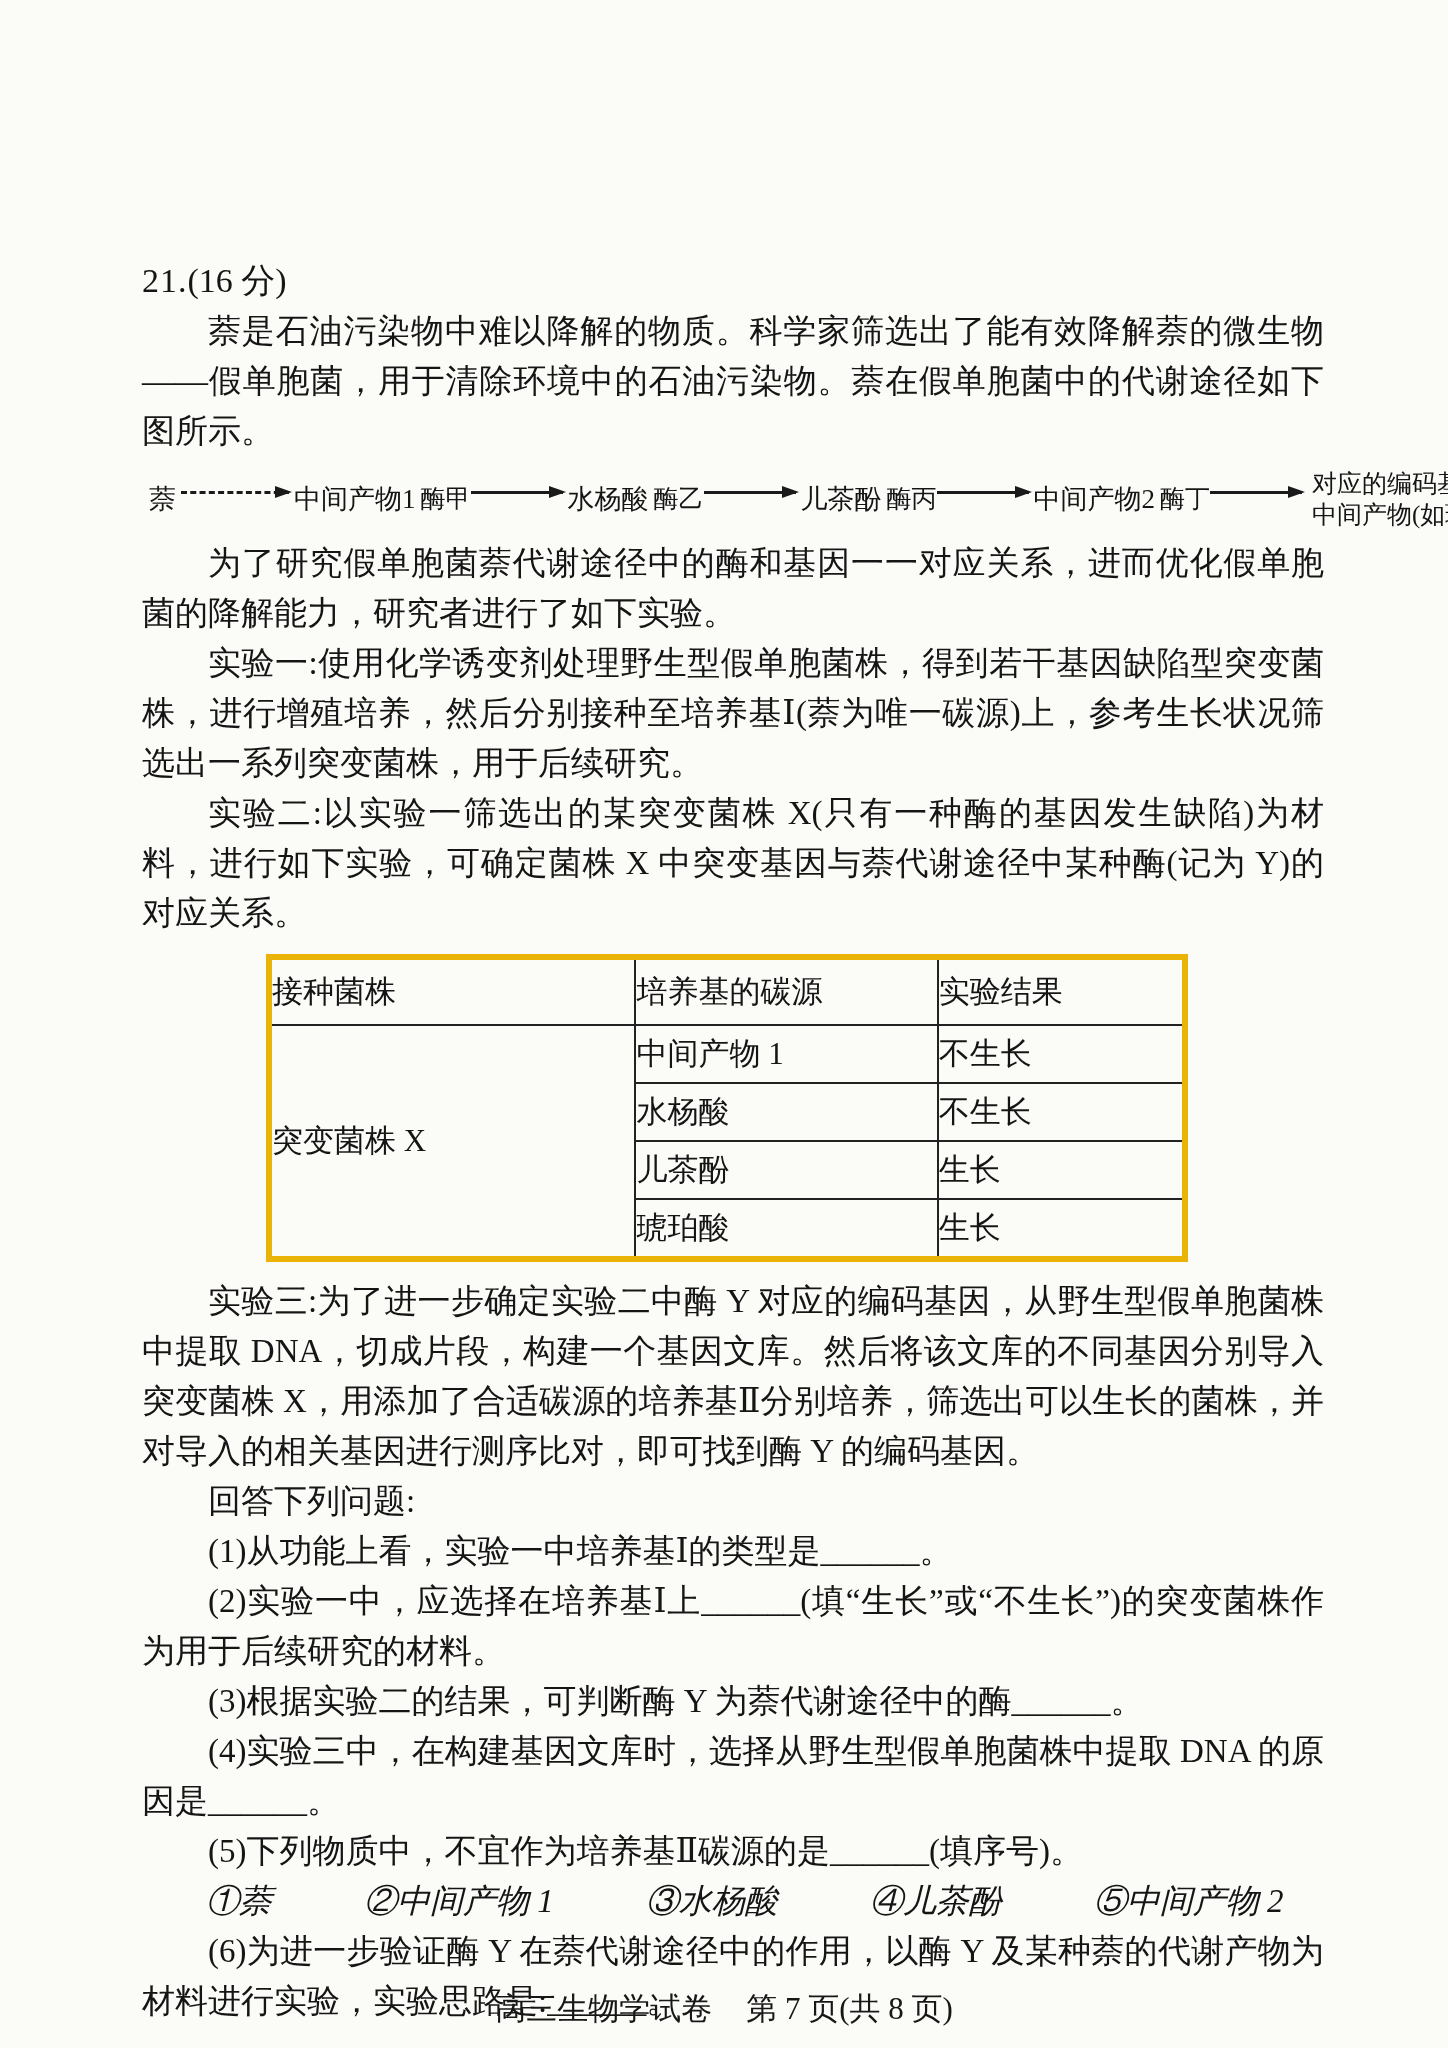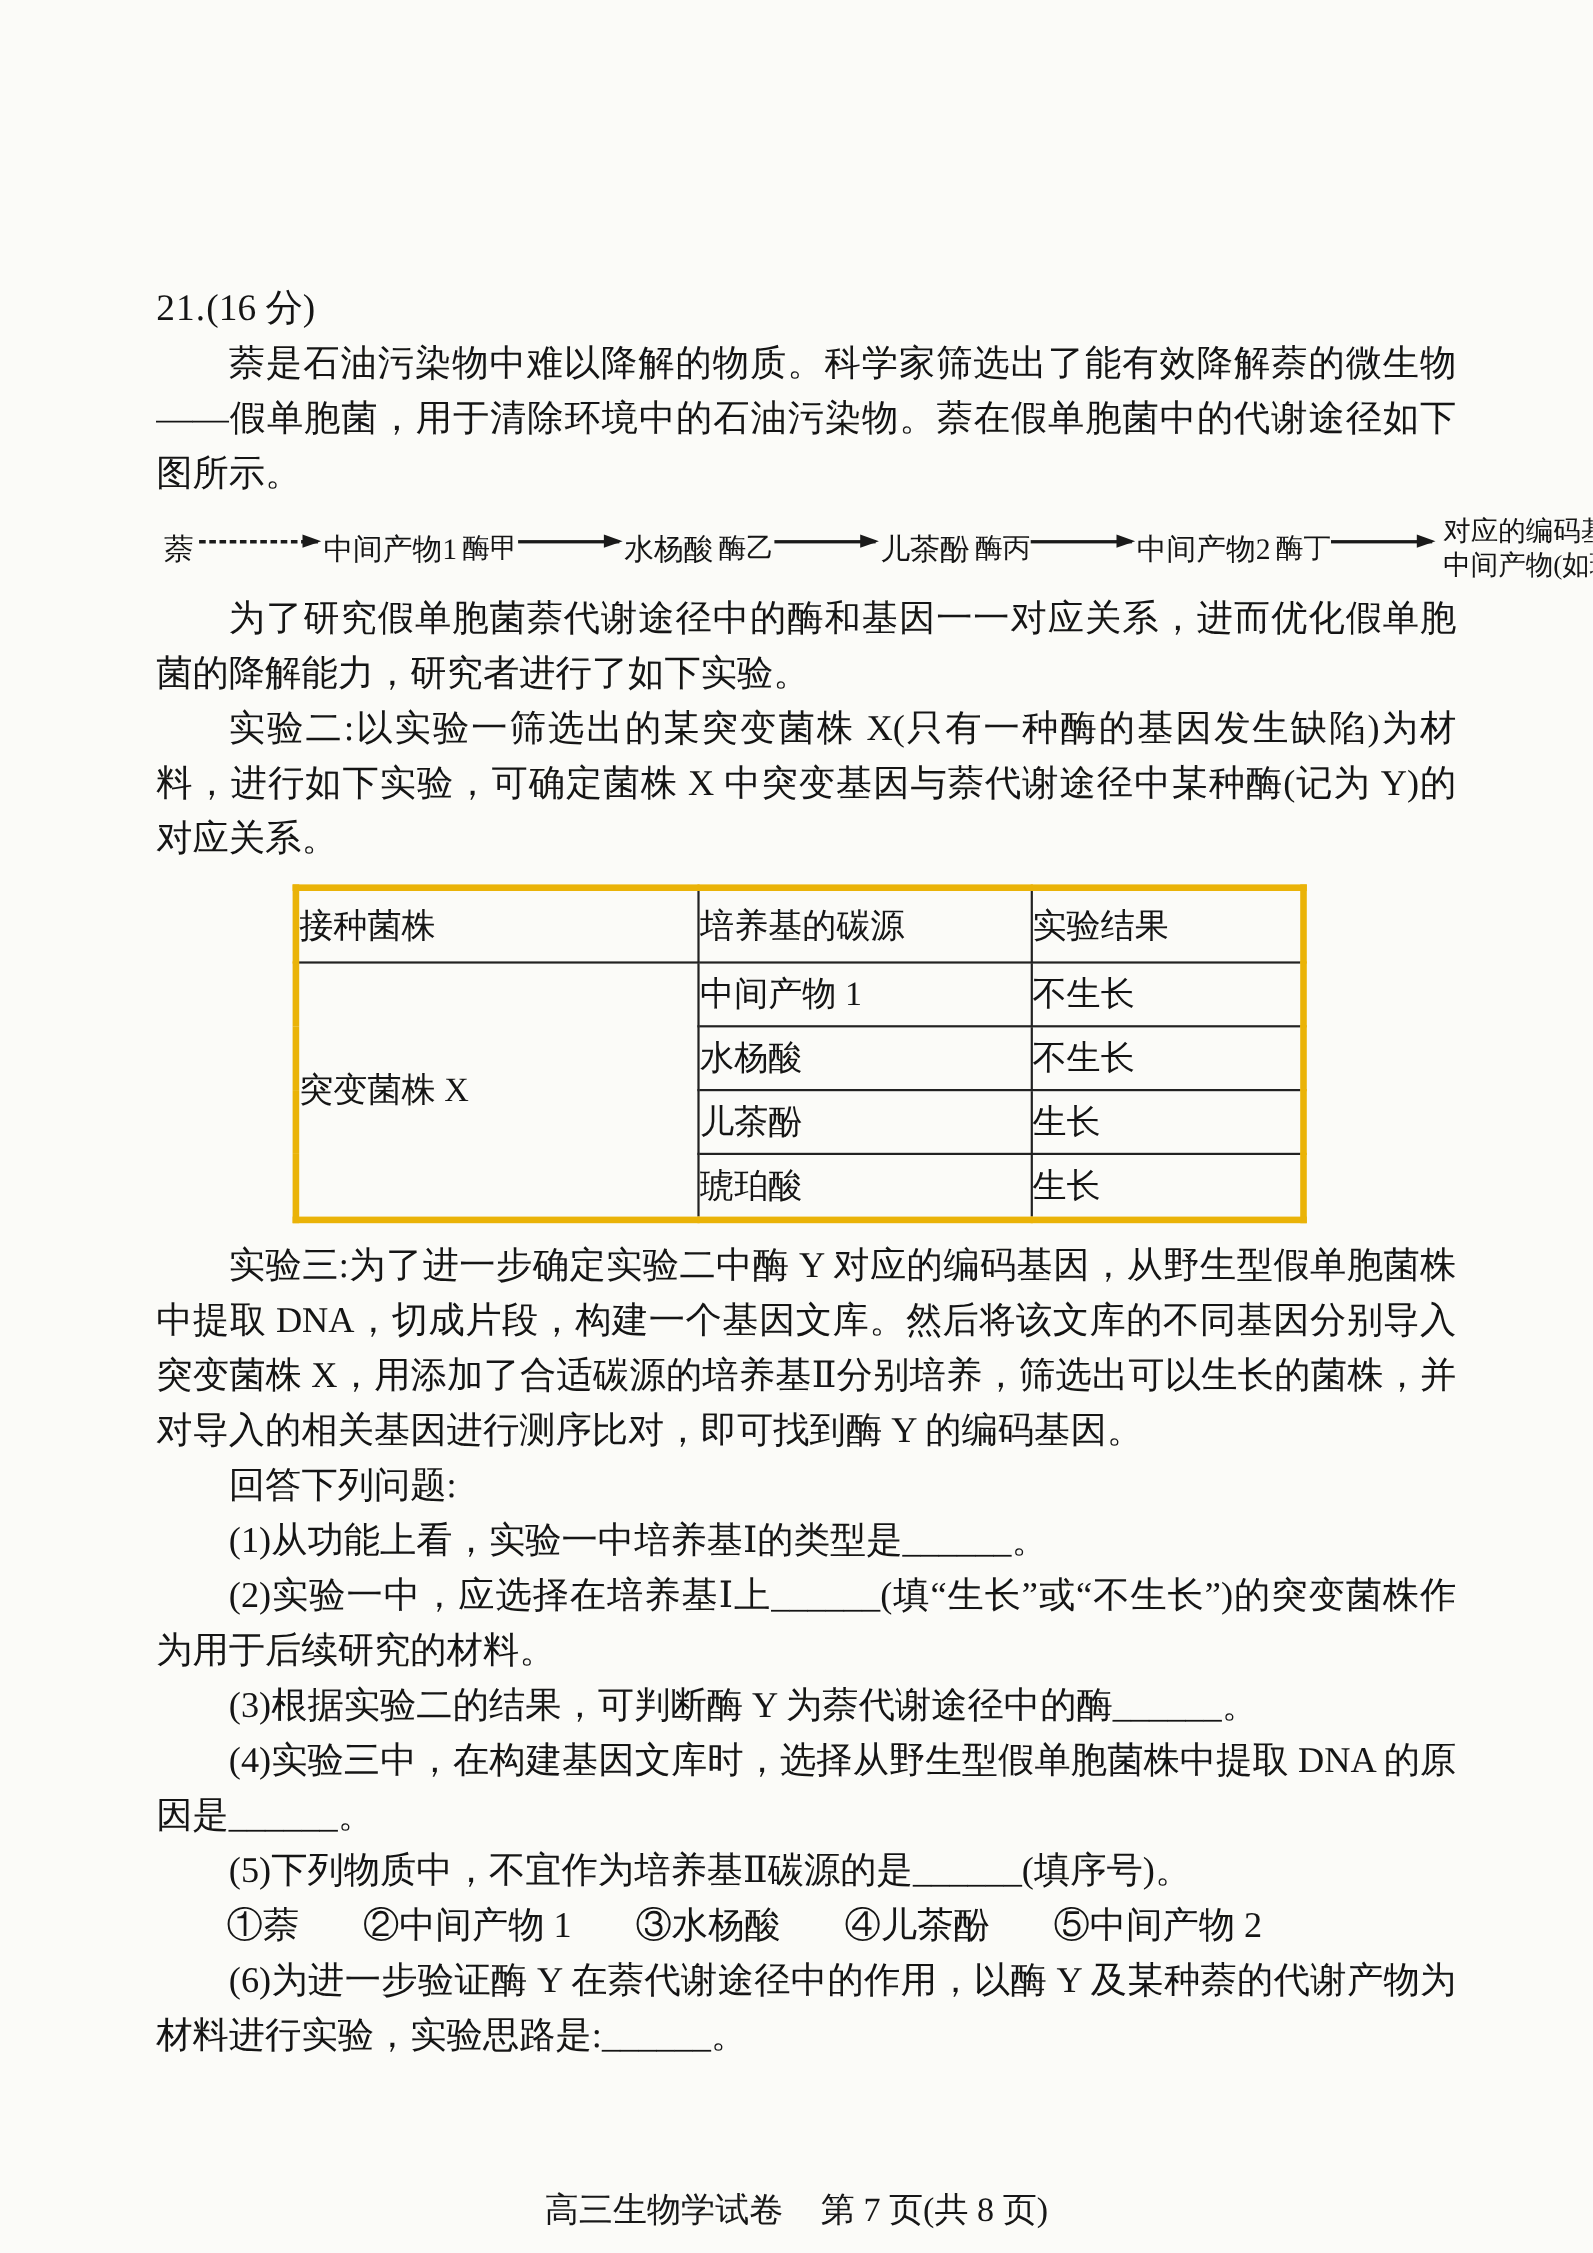--- a/index.html
+++ b/index.html
@@ -38,21 +38,21 @@
     border-collapse:collapse;margin:16px 0 14px 124px;width:922px;
     text-align:left;font-size:31px;border:6px solid #eab308;
   }
   .exp-table th,.exp-table td{border:2px solid #222;font-weight:normal;padding:0;}
   .exp-table th{height:64px;}
   .exp-table td{height:56px;}
   .col-strain{width:40%;}
   .col-carbon{width:33%;}
   .col-result{width:27%;}
 
-  .options{display:flex;gap:58px;padding-left:64px;}
+  .options{display:flex;gap:92px;padding-left:64px;font-style:italic;}
   .footer{
     position:absolute;top:1988px;left:0;width:100%;
     text-align:center;font-size:31px;color:#171717;
   }
   .footer .gap{display:inline-block;width:34px;}
 </style>
 </head>
 <body>
 
 <div class="page">
@@ -88,20 +88,21 @@
         <span class="alabel">酶丁</span>
         <span class="shaft"></span>
       </span>
       <span class="terminal">
         <span>对应的编码基因</span><br>
         <span>中间产物(如琥珀酸)</span>
       </span>
     </div>
 
     <p>为了研究假单胞菌萘代谢途径中的酶和基因一一对应关系，进而优化假单胞菌的降解能力，研究者进行了如下实验。</p>
+    <p>实验一:使用化学诱变剂处理野生型假单胞菌株，得到若干基因缺陷型突变菌株，进行增殖培养，然后分别接种至培养基Ⅰ(萘为唯一碳源)上，参考生长状况筛选出一系列突变菌株，用于后续研究。</p>
     <p>实验二:以实验一筛选出的某突变菌株 X(只有一种酶的基因发生缺陷)为材料，进行如下实验，可确定菌株 X 中突变基因与萘代谢途径中某种酶(记为 Y)的对应关系。</p>
 
     <table class="exp-table">
       <tbody>
         <tr>
           <th class="col-strain">接种菌株</th>
           <th class="col-carbon">培养基的碳源</th>
           <th class="col-result">实验结果</th>
         </tr>
         <tr>

